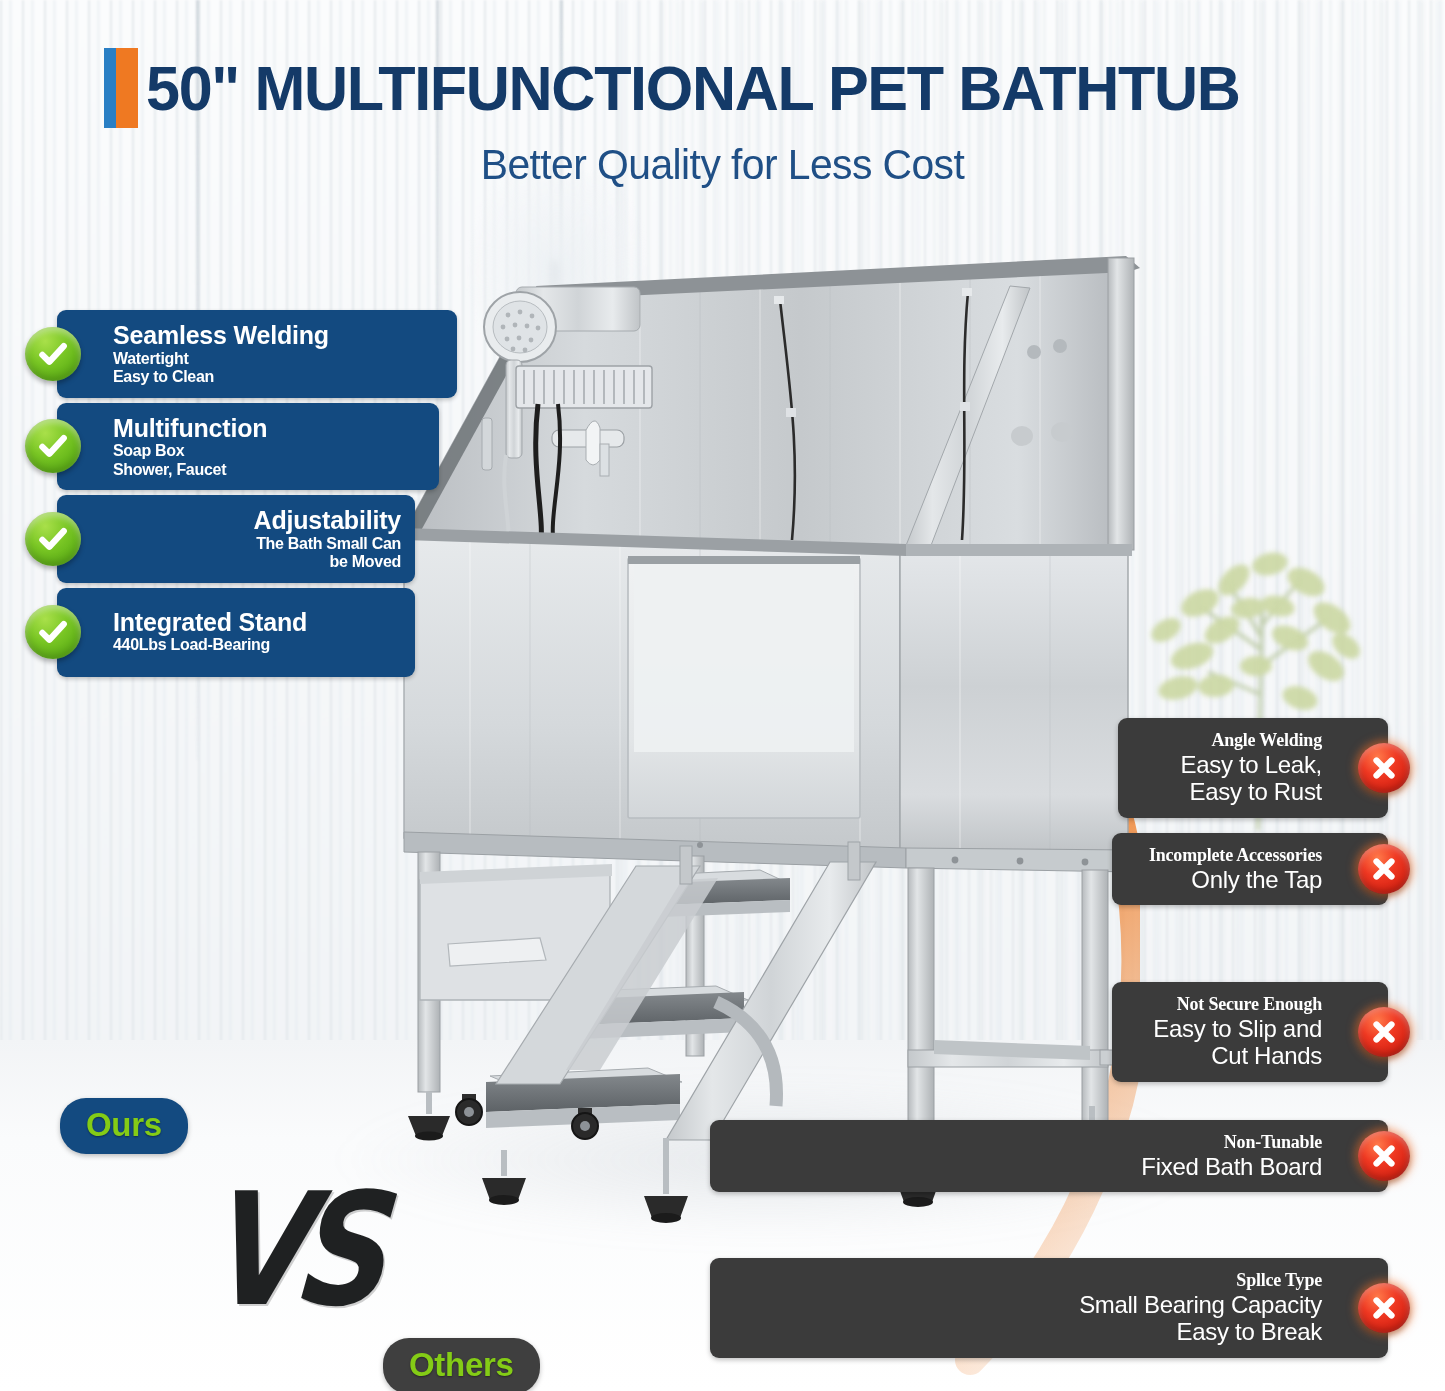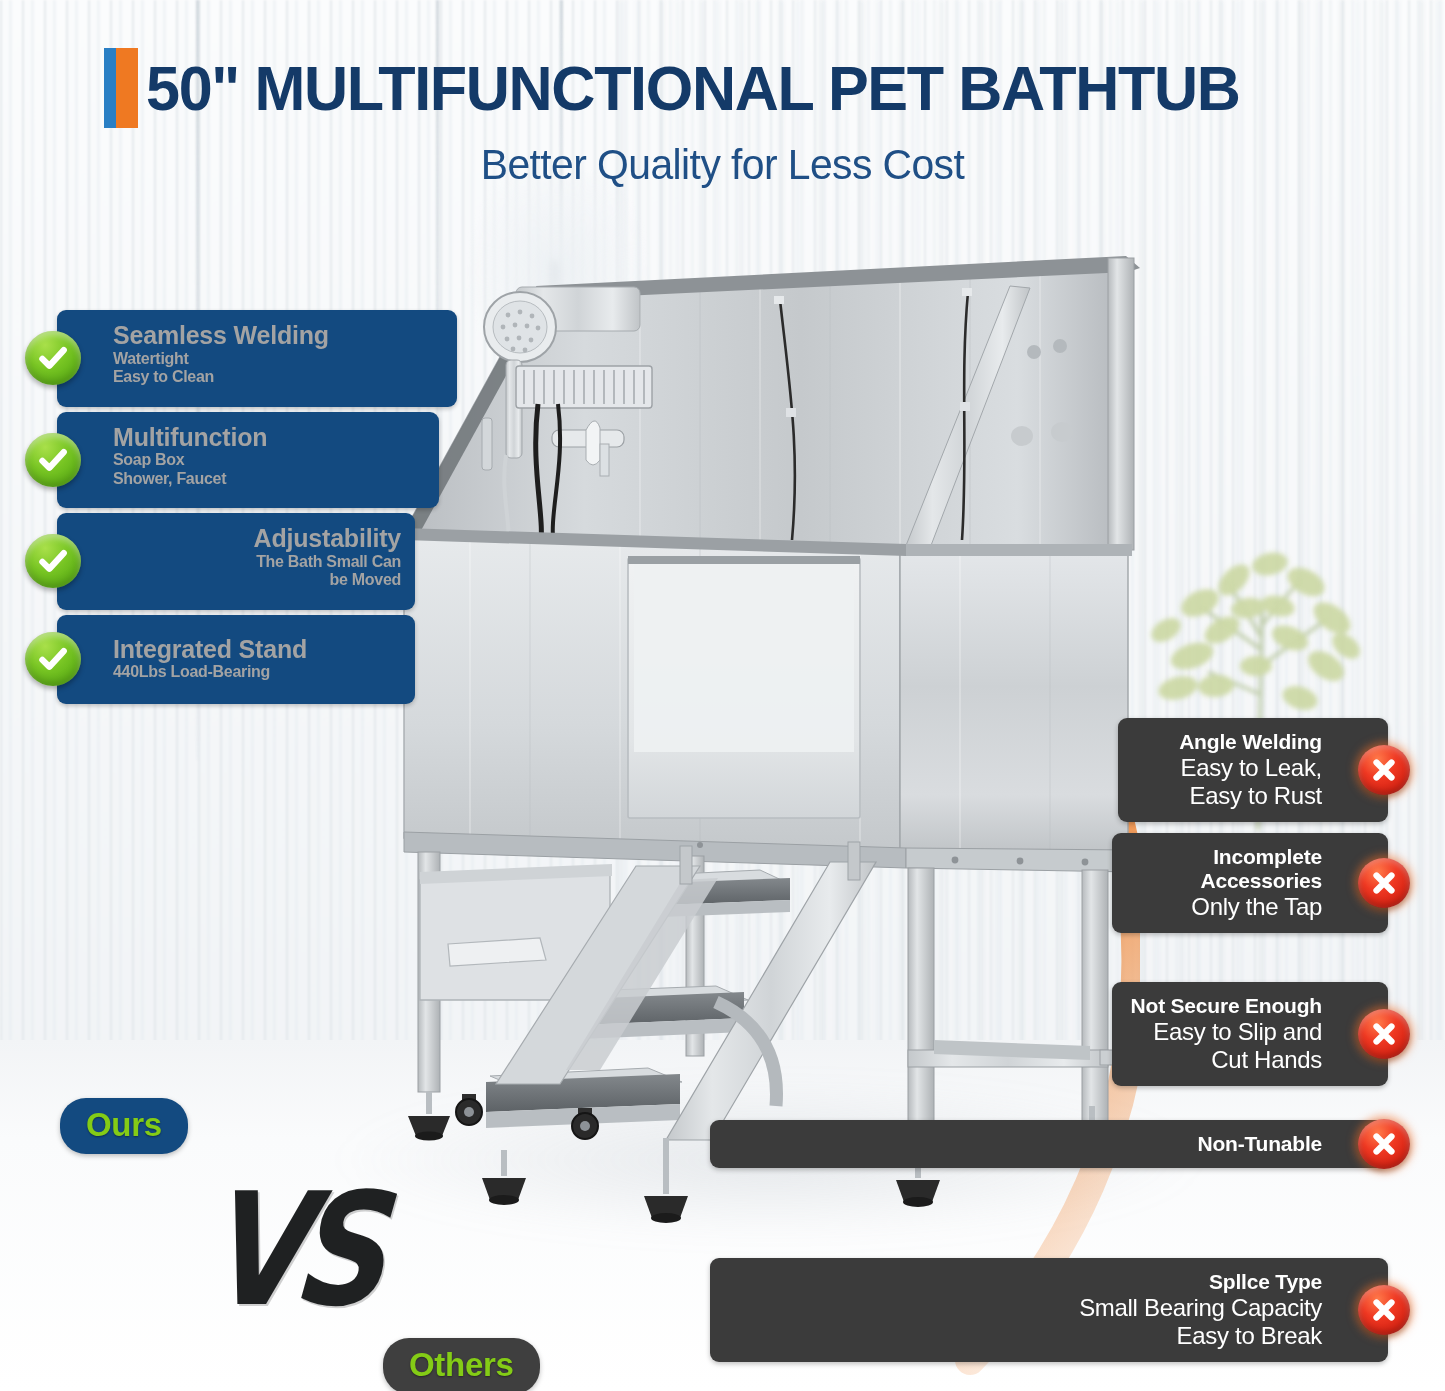--- a/index.html
+++ b/index.html
@@ -70,22 +70,22 @@
 
   
   .product{ position:absolute; left:0; top:0; width:1445px; height:1391px; }
 
   
   .left-col{ position:absolute; left:57px; top:310px; width:400px; }
   .lbadge{
     position:relative;
     background:#134a80;
     border-radius:9px;
-    color:#a3a3a3;
-    padding:11px 14px 20px 56px;
+    color:#ffffff;
+    padding:11px 14px 11px 56px;
     margin-bottom:5px;
     box-shadow:0 2px 4px rgba(0,0,0,.22);
   }
   .lbadge .ttl{ font-size:25px; font-weight:bold; line-height:1.14; letter-spacing:-.2px; }
   .lbadge .sub{ font-size:16px; font-weight:bold; line-height:1.16; letter-spacing:-.3px; }
 
   .tick{
     position:absolute; left:-32px; top:50%; transform:translateY(-50%);
     width:56px; height:54px; border-radius:50%;
     background:radial-gradient(circle at 36% 26%, #a9e04a 0%, #79c624 42%, #4a9f0d 100%);
@@ -97,21 +97,21 @@
   
   .rbadge{
     position:absolute;
     background:#3b3b3b;
     border-radius:9px;
     color:#ffffff;
     text-align:right;
     padding:12px 66px 12px 16px;
     box-shadow:0 2px 5px rgba(0,0,0,.25);
   }
-  .rbadge .ttl{ font-size:21px; font-weight:bold; line-height:1.14; letter-spacing:-.2px; }
+  .rbadge .ttl{ font-size:18px; font-weight:bold; line-height:1.14; letter-spacing:-.2px;font-family:Liberation Serif, serif; }
   .rbadge .sub{ font-size:24px; font-weight:normal; line-height:1.16; letter-spacing:-.3px; }
 
   .cross{
     position:absolute; right:-22px; top:50%; transform:translateY(-50%);
     width:52px; height:50px; border-radius:50%;
     background:radial-gradient(circle at 38% 28%, #ff7a4a 0%, #ef3822 38%, #c31208 100%);
     box-shadow:0 0 9px 3px rgba(240,110,40,.55), 0 3px 5px rgba(0,0,0,.3), inset 0 -3px 7px rgba(0,0,0,.25), inset 0 3px 6px rgba(255,255,255,.35);
     display:flex; align-items:center; justify-content:center;
   }
   .cross svg{ width:30px; height:30px; display:block; }
@@ -518,20 +518,21 @@
       <div class="sub">Cut Hands</div>
     </div>
 
     <div class="rbadge" style="left:710px;top:1120px;width:678px;">
       <span class="cross">
         <svg viewBox="0 0 24 24">
             <path d="M6 6 L18 18 M18 6 L6 18" stroke="#ffffff" stroke-width="5" stroke-linecap="round"></path>
           </svg>
       </span>
       <div class="ttl">Non-Tunable</div>
+      <div class="sub">Fixed Bath Board</div>
     </div>
 
     <div class="rbadge" style="left:710px;top:1258px;width:678px;">
       <span class="cross">
         <svg viewBox="0 0 24 24">
             <path d="M6 6 L18 18 M18 6 L6 18" stroke="#ffffff" stroke-width="5" stroke-linecap="round"></path>
           </svg>
       </span>
       <div class="ttl">Spllce Type</div>
       <div class="sub">Small Bearing Capacity</div>

